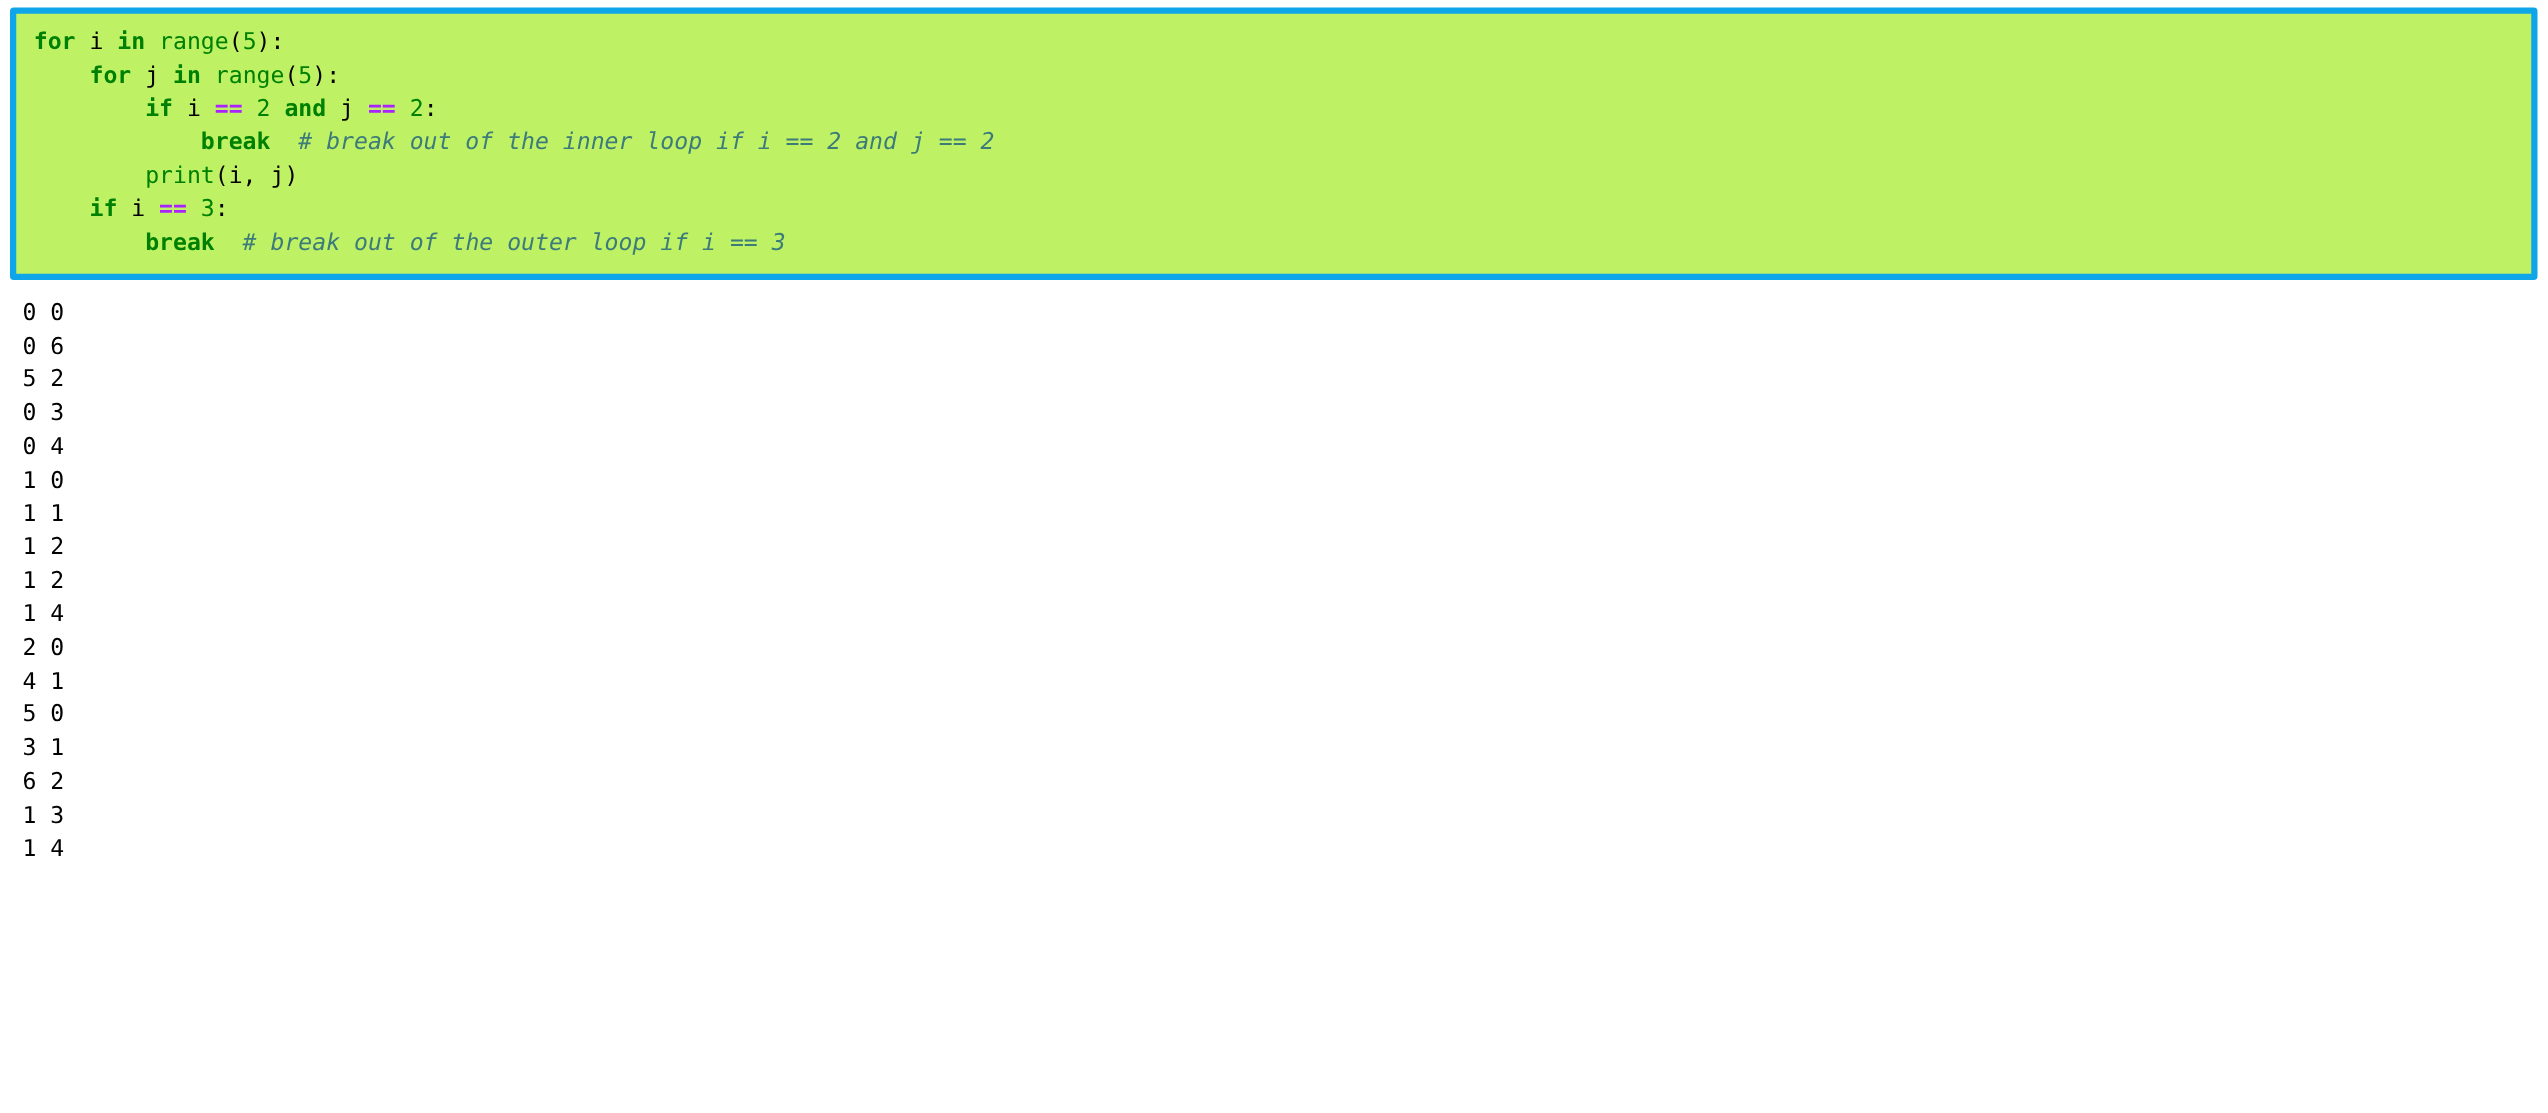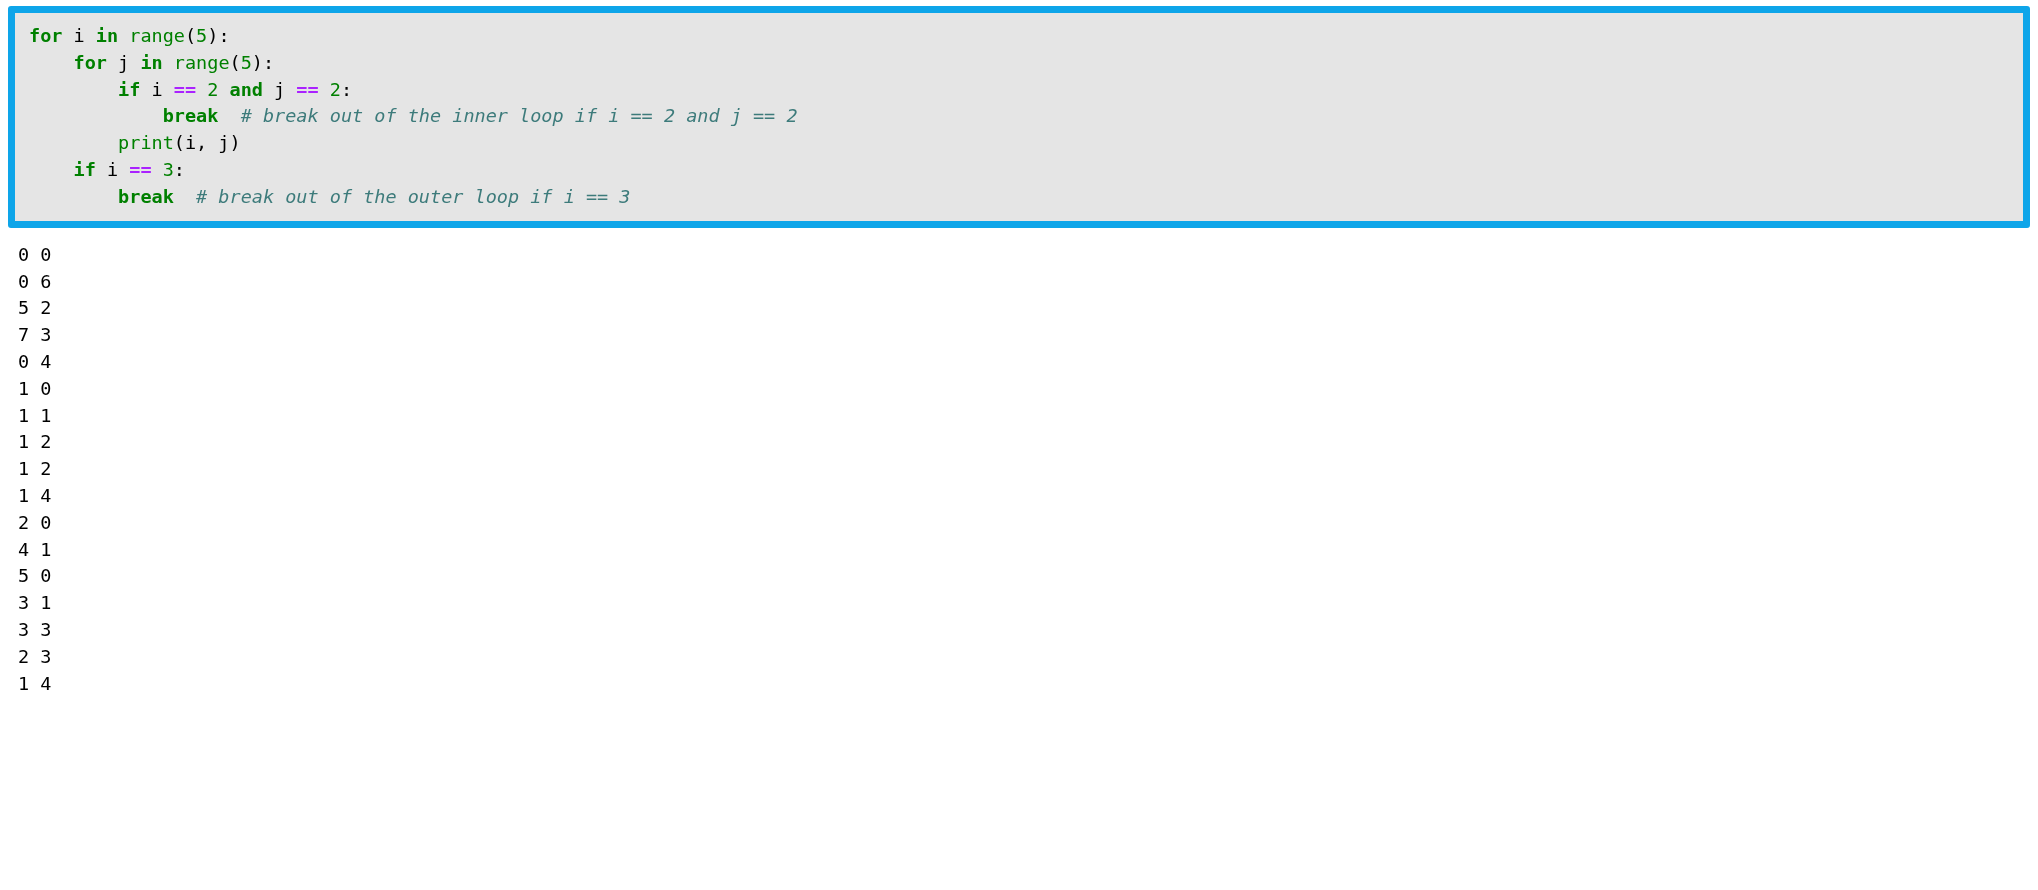--- a/index.html
+++ b/index.html
@@ -4,22 +4,22 @@
 <style>
   body {
     margin: 0;
     padding: 0;
     font-family: "DejaVu Sans Mono", "Menlo", "Consolas", monospace;
     font-size: 18.5px;
     background: #ffffff;
     color: #000000;
   }
   .code-cell {
-    background: #e5e5e5;
-    border: 7px solid #0ea5e9;
+    background: #bef264;
+    border: 5px solid #0ea5e9;
     border-radius: 3px;
     padding: 10px 14px;
     margin: 6px 8px 14px 8px;
     white-space: pre;
     line-height: 1.45;
     overflow-x: auto;
   }
   .output-cell {
     white-space: pre;
     line-height: 1.45;
@@ -42,26 +42,26 @@
 <span class="name">    </span><span class="kw">for</span><span class="name"> j </span><span class="kwop">in</span><span class="name"> </span><span class="builtin">range</span><span class="punct">(</span><span class="num">5</span><span class="punct">):</span>
 <span class="name">        </span><span class="kw">if</span><span class="name"> i </span><span class="op">==</span><span class="name"> </span><span class="num">2</span><span class="name"> </span><span class="kwop">and</span><span class="name"> j </span><span class="op">==</span><span class="name"> </span><span class="num">2</span><span class="punct">:</span>
 <span class="name">            </span><span class="kw">break</span><span class="name">  </span><span class="comment"># break out of the inner loop if i == 2 and j == 2</span>
 <span class="name">        </span><span class="builtin">print</span><span class="punct">(i, j)</span>
 <span class="name">    </span><span class="kw">if</span><span class="name"> i </span><span class="op">==</span><span class="name"> </span><span class="num">3</span><span class="punct">:</span>
 <span class="name">        </span><span class="kw">break</span><span class="name">  </span><span class="comment"># break out of the outer loop if i == 3</span></div>
 
 <div class="output-cell" id="output-cell"><span>0 0</span>
 <span>0 6</span>
 <span>5 2</span>
-<span>7 3</span>
+<span>0 3</span>
 <span>0 4</span>
 <span>1 0</span>
 <span>1 1</span>
 <span>1 2</span>
 <span>1 2</span>
 <span>1 4</span>
 <span>2 0</span>
 <span>4 1</span>
 <span>5 0</span>
 <span>3 1</span>
-<span>3 3</span>
-<span>2 3</span>
+<span>6 2</span>
+<span>1 3</span>
 <span>1 4</span></div>
 
 </body></html>

